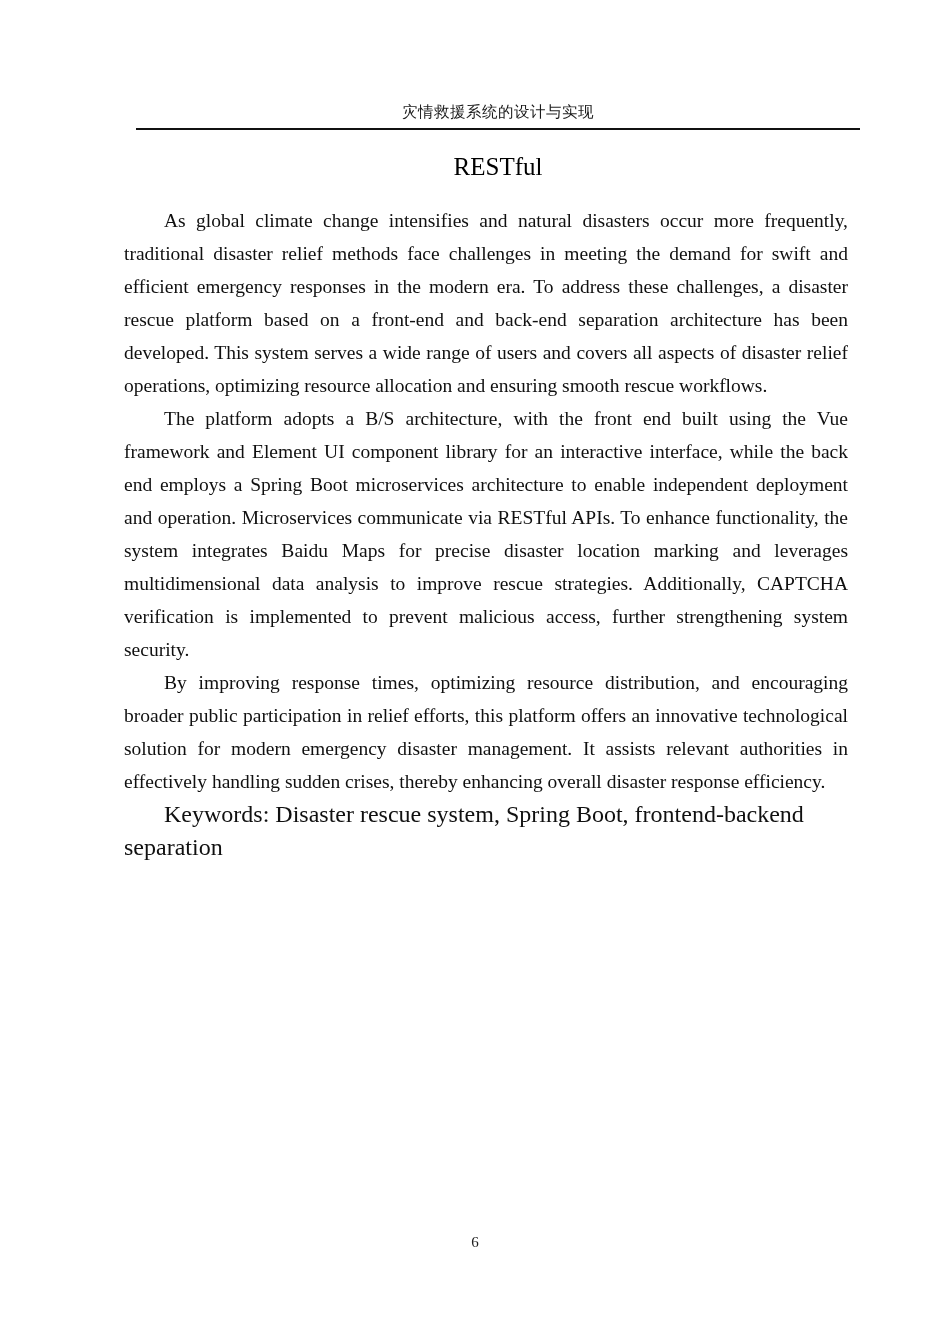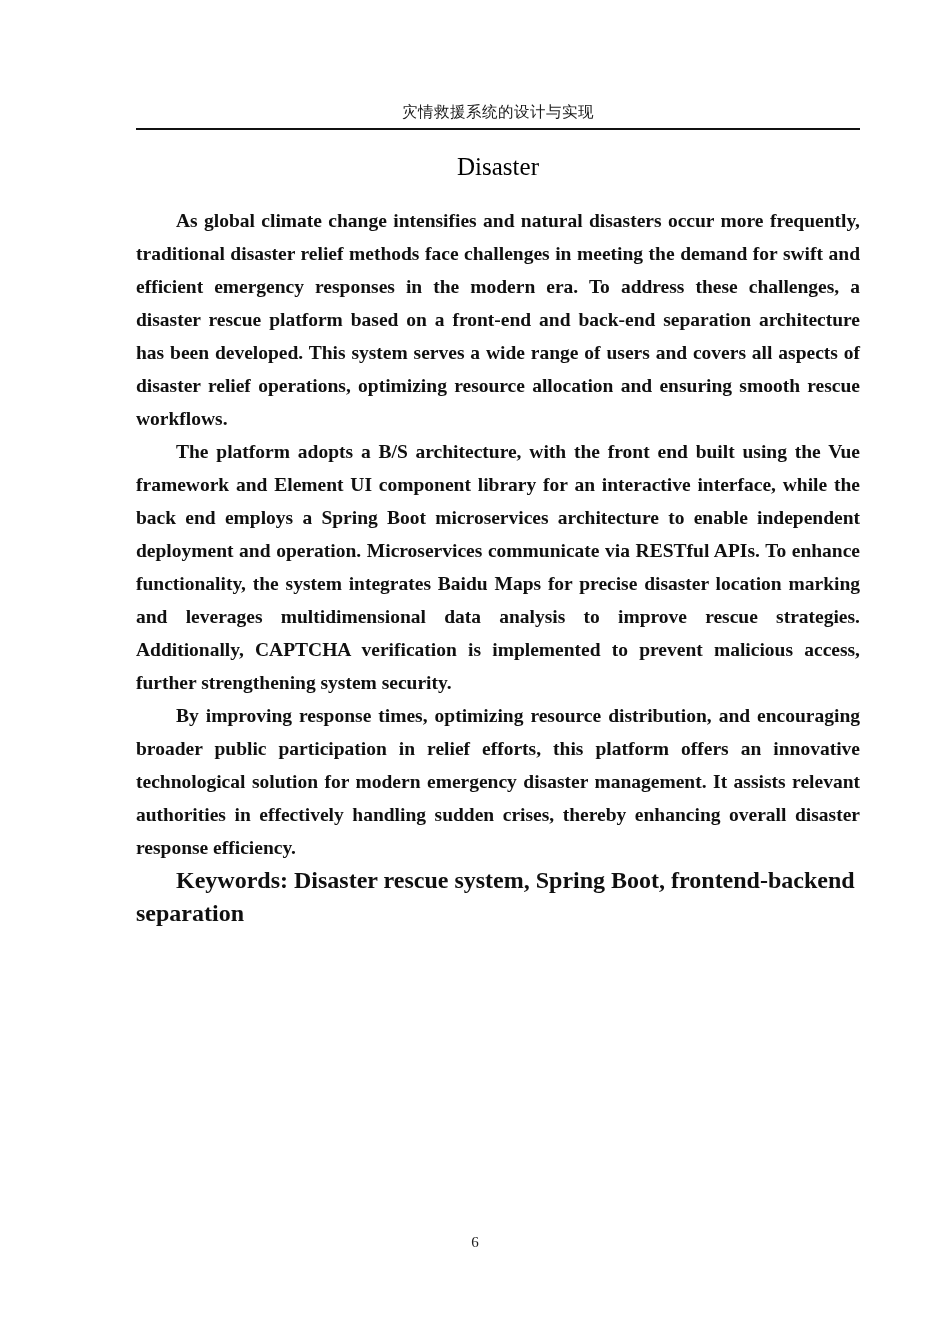--- a/index.html
+++ b/index.html
@@ -50,24 +50,23 @@
     text-align: center;
     font-size: 25px;
     line-height: 34px;
     font-weight: normal;
     color: #000000;
     margin: 0;
   }
   
   .body-block {
     position: absolute;
-    left: 136px;
+    left: 124px;
     top: 188px;
     width: 724px;
-    font-weight: bold;
   }
   .para {
     margin: 0;
     text-align: justify;
     text-justify: inter-word;
     text-indent: 40px;
     font-size: 19.5px;
     line-height: 33px;
     color: #101010;
     hyphens: none;
@@ -97,21 +96,21 @@
 </style>
 </head>
 <body>
 
 <div class="page">
 
   <div class="running-header">灾情救援系统的设计与实现</div>
 
   <div class="header-rule"></div>
 
-  <h1 class="doc-title">Disaster</h1>
+  <h1 class="doc-title">RESTful</h1>
 
   <div class="body-block">
     <p class="para">As global climate change intensifies and natural disasters occur more frequently, traditional disaster relief methods face challenges in meeting the demand for swift and efficient emergency responses in the modern era. To address these challenges, a disaster rescue platform based on a front-end and back-end separation architecture has been developed. This system serves a wide range of users and covers all aspects of disaster relief operations, optimizing resource allocation and ensuring smooth rescue workflows.</p>
     <p class="para">The platform adopts a B/S architecture, with the front end built using the Vue framework and Element UI component library for an interactive interface, while the back end employs a Spring Boot microservices architecture to enable independent deployment and operation. Microservices communicate via RESTful APIs. To enhance functionality, the system integrates Baidu Maps for precise disaster location marking and leverages multidimensional data analysis to improve rescue strategies. Additionally, CAPTCHA verification is implemented to prevent malicious access, further strengthening system security.</p>
     <p class="para">By improving response times, optimizing resource distribution, and encouraging broader public participation in relief efforts, this platform offers an innovative technological solution for modern emergency disaster management. It assists relevant authorities in effectively handling sudden crises, thereby enhancing overall disaster response efficiency.</p>
     <p class="keywords-line">Keywords: Disaster rescue system, Spring Boot, frontend-backend separation</p>
   </div>
 
   <div class="page-number">6</div>
 

